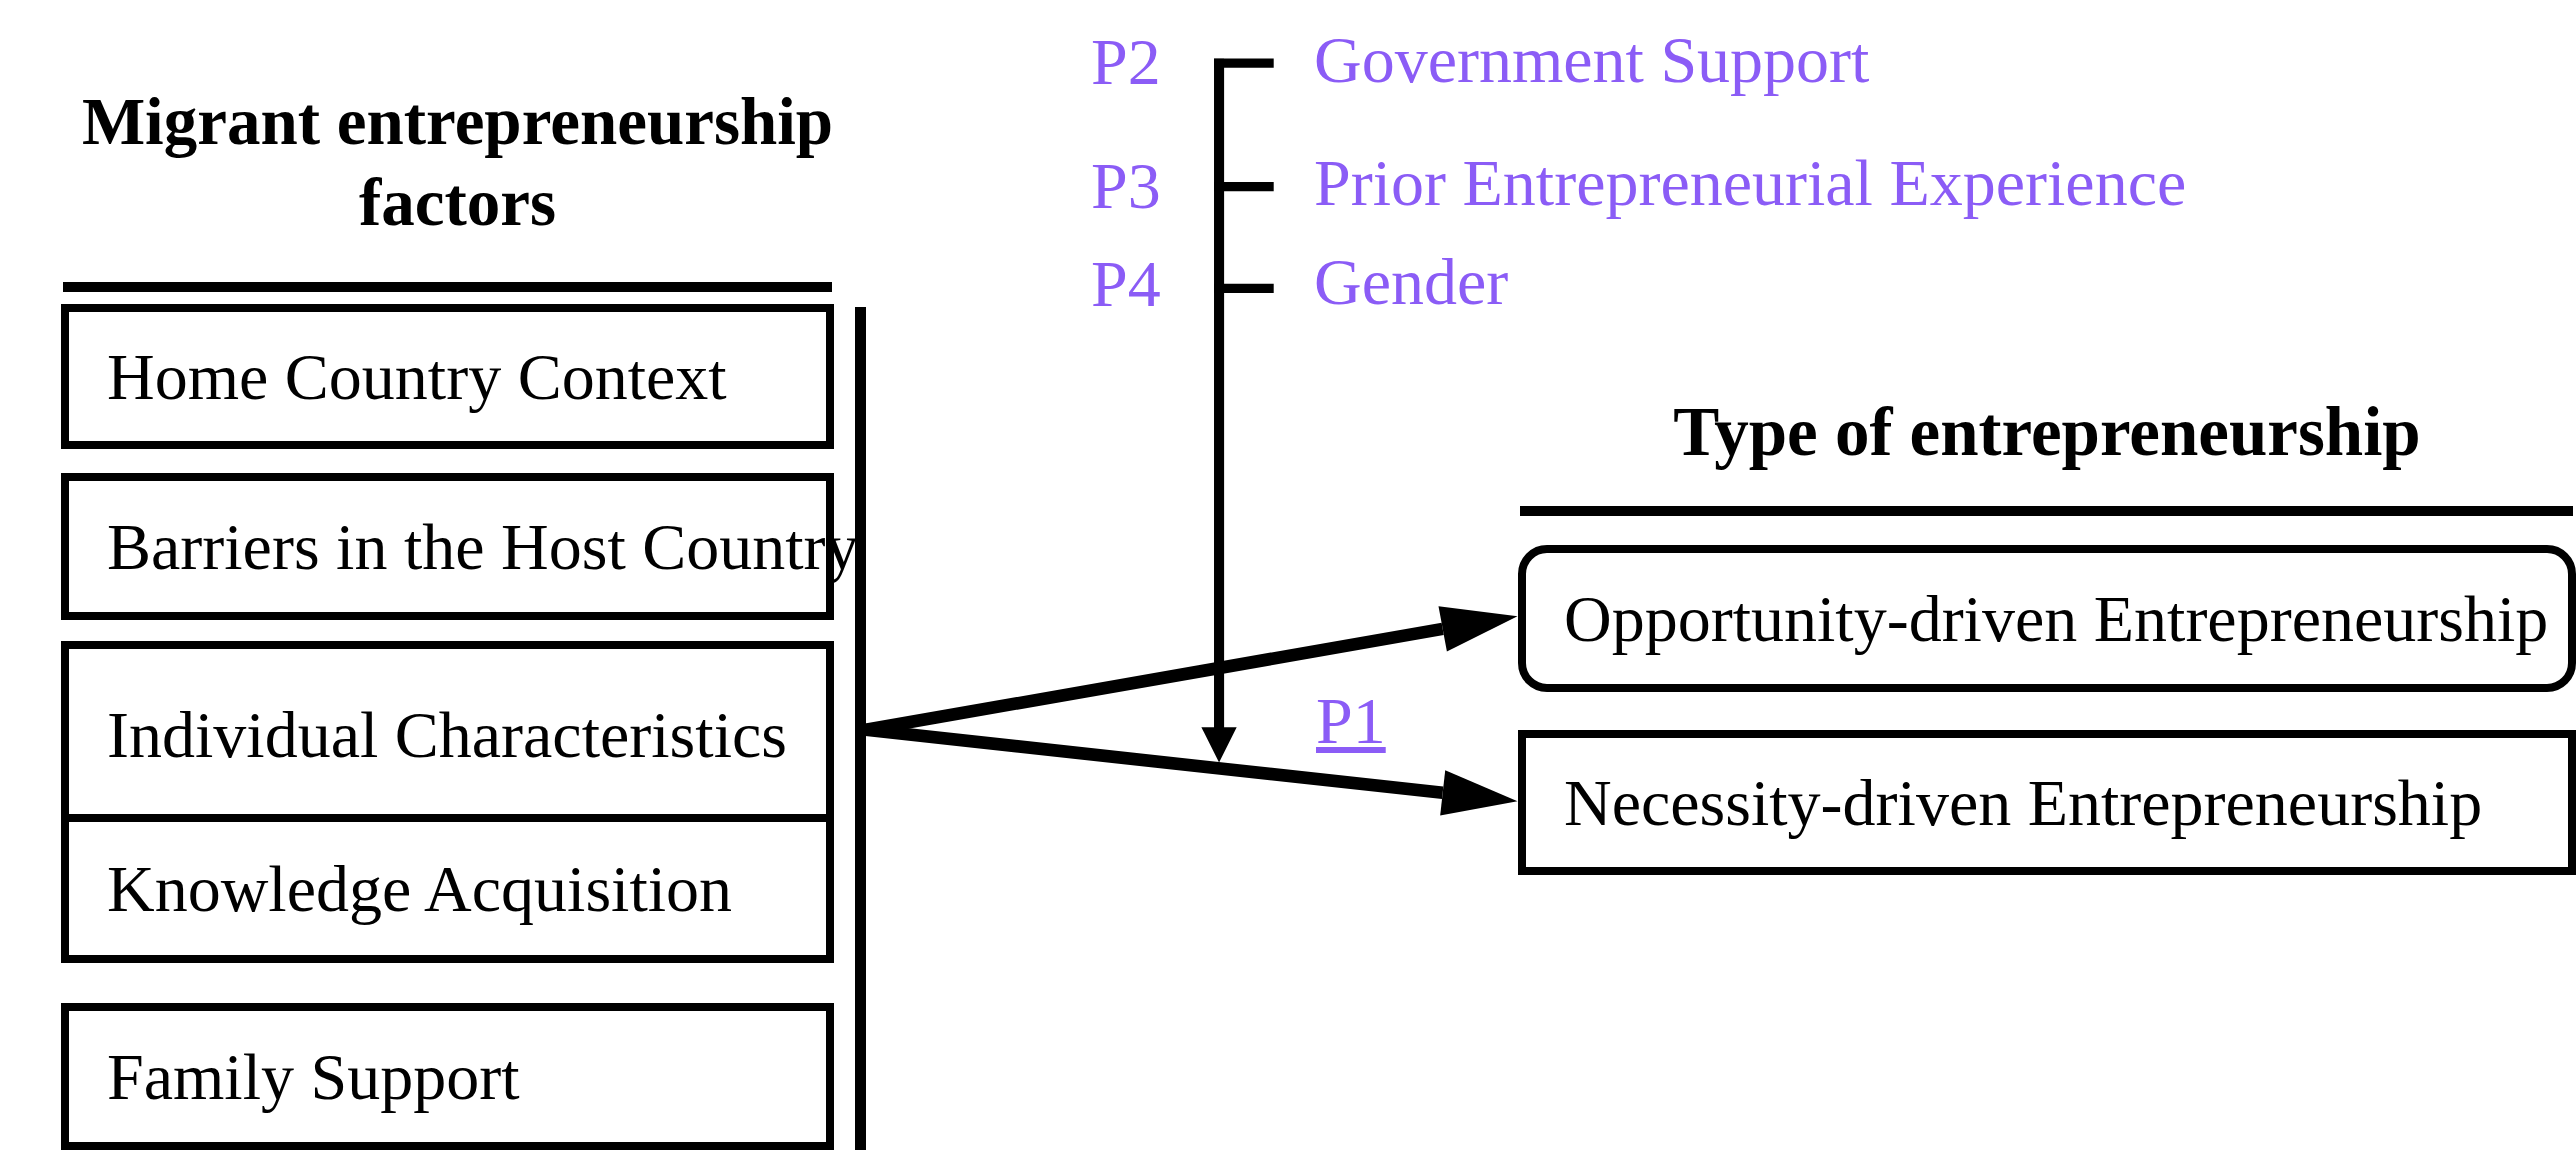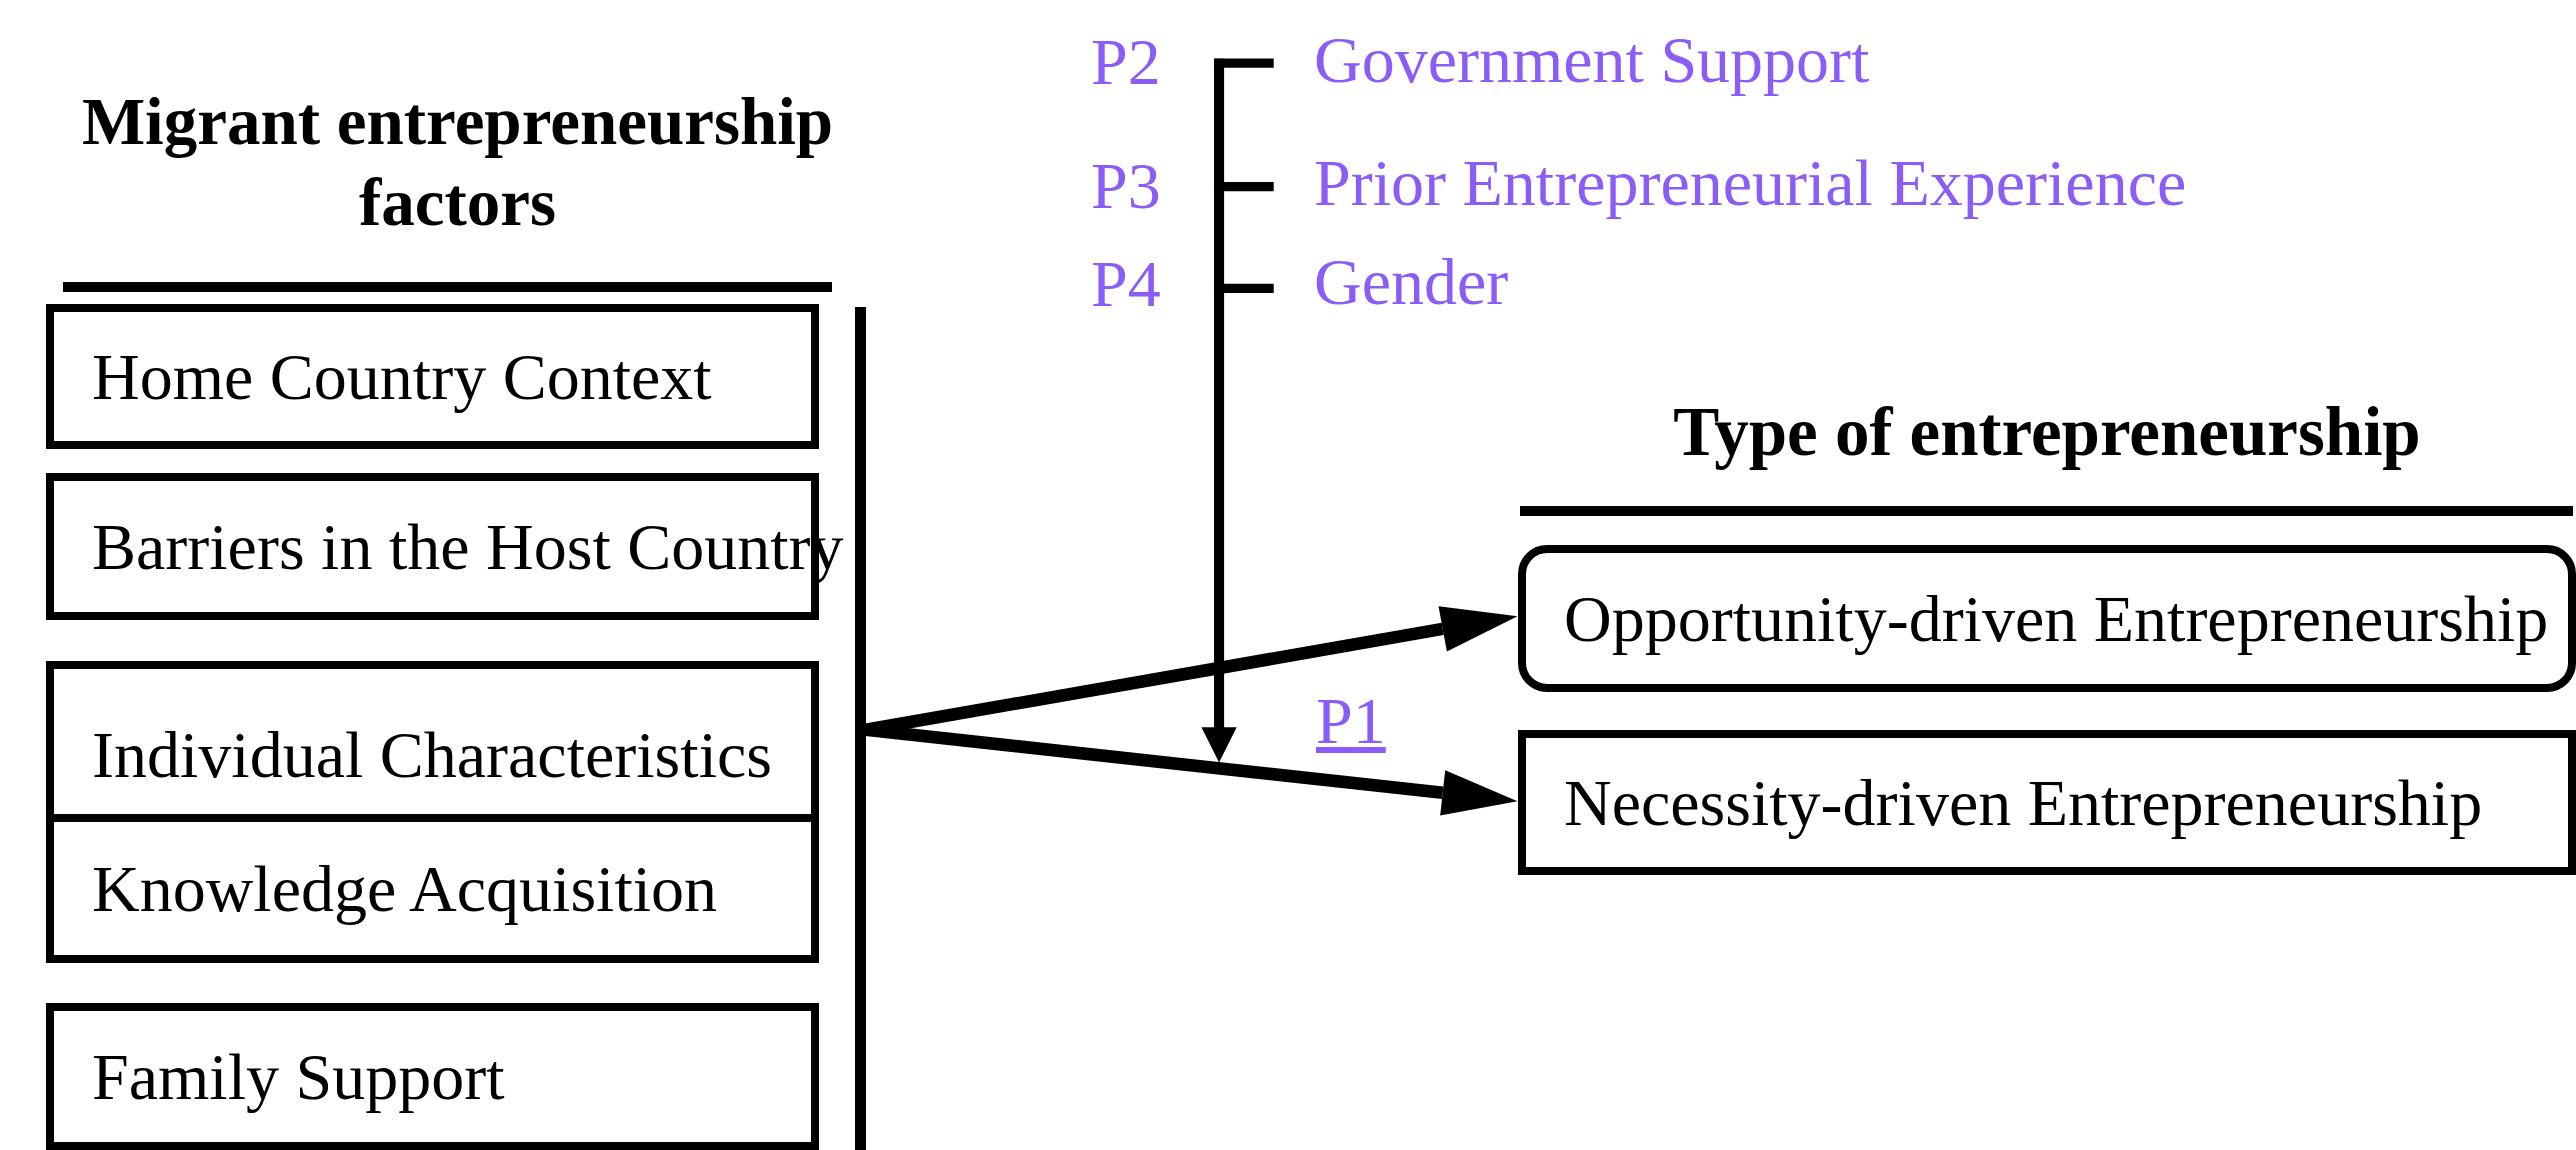--- a/index.html
+++ b/index.html
@@ -30,21 +30,21 @@
     font-weight: bold;
     text-align: center;
     color: #000000;
   }
   .bar {
     position: absolute;
     background: #000000;
   }
   .factor-box {
     position: absolute;
-    left: 46px;
+    left: 61px;
     width: 773px;
     box-sizing: border-box;
     border: 8.4px solid #000000;
     background: #ffffff;
     display: flex;
     align-items: center;
     padding-left: 38px;
     font-size: 66px;
     line-height: 66px;
   }
@@ -84,21 +84,21 @@
   </div>
 
   <div class="bar" style="left:63px; top:282px; width:769px; height:10px;"></div>
 
   <div class="factor-box" style="top:304px; height:145px;">
     <span class="box-text">Home Country Context</span>
   </div>
   <div class="factor-box" style="top:473px; height:147px;">
     <span class="box-text">Barriers in the Host Country</span>
   </div>
-  <div class="factor-box" style="top:641px; height:187px;margin-top:20px;">
+  <div class="factor-box" style="top:641px; height:187px;">
     <span class="box-text">Individual Characteristics</span>
   </div>
   <div class="factor-box" style="top:814px; height:149px;">
     <span class="box-text">Knowledge Acquisition</span>
   </div>
   <div class="factor-box" style="top:1003px; height:147px;">
     <span class="box-text">Family Support</span>
   </div>
 
   <div class="bar" style="left:855px; top:307px; width:11px; height:844px;"></div>

